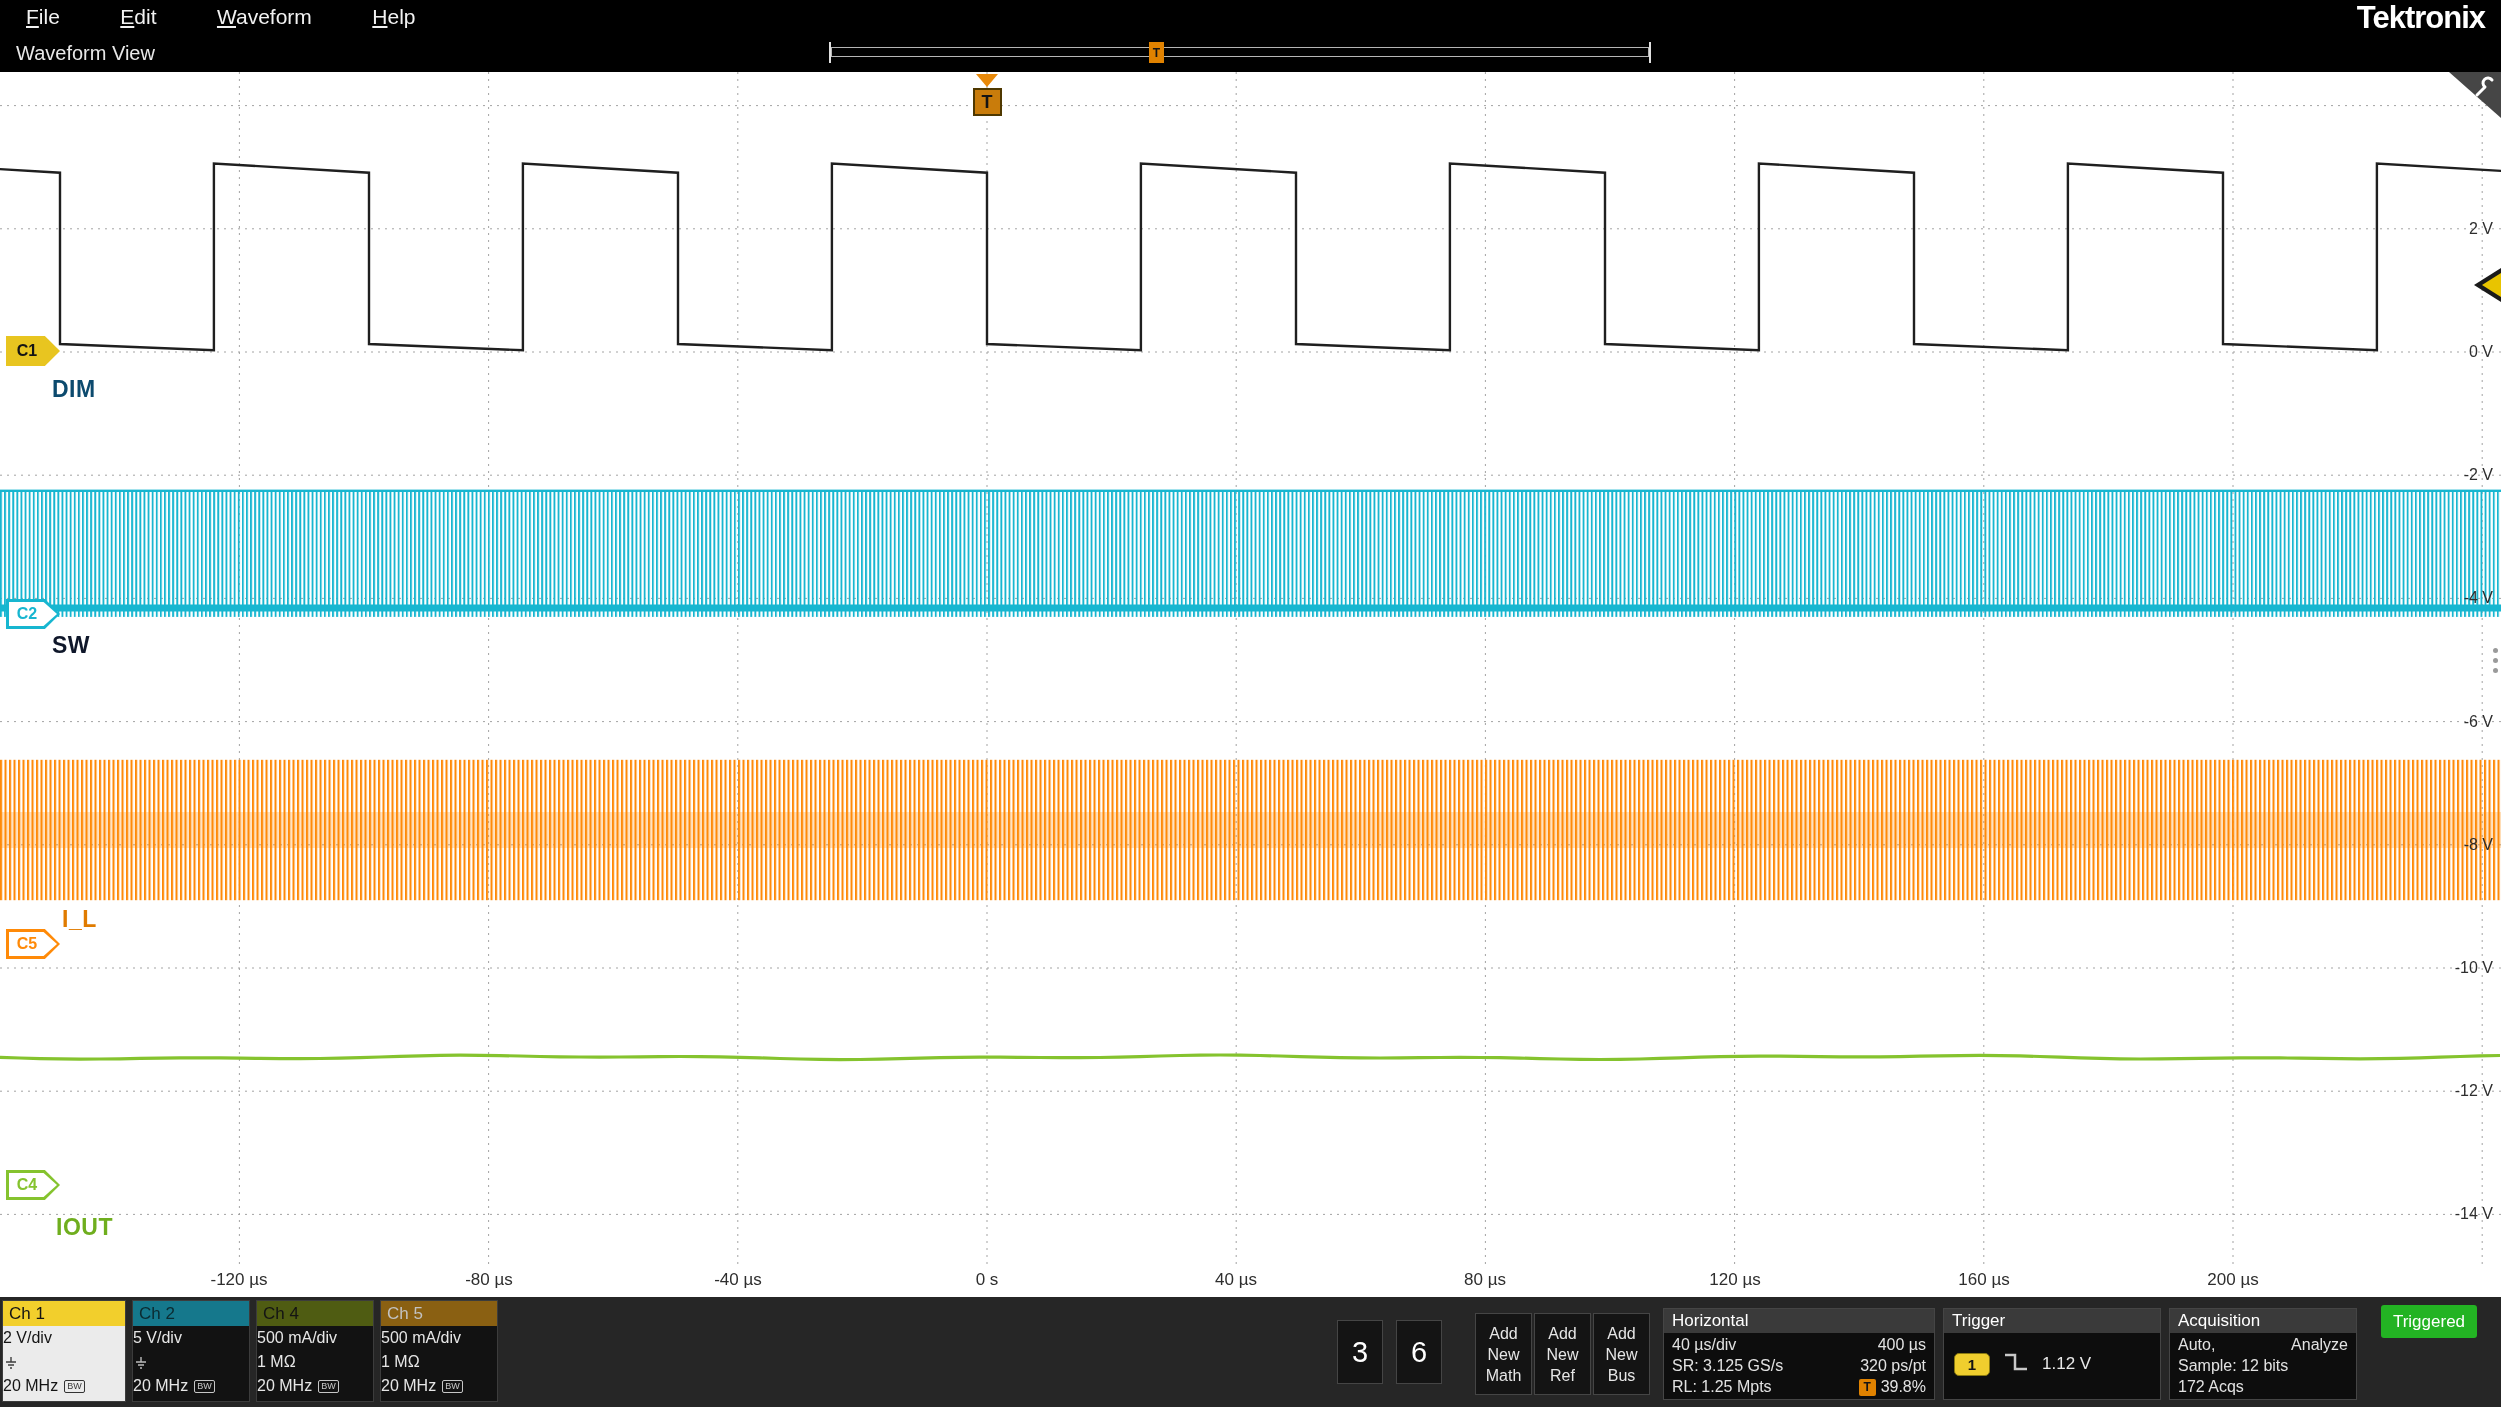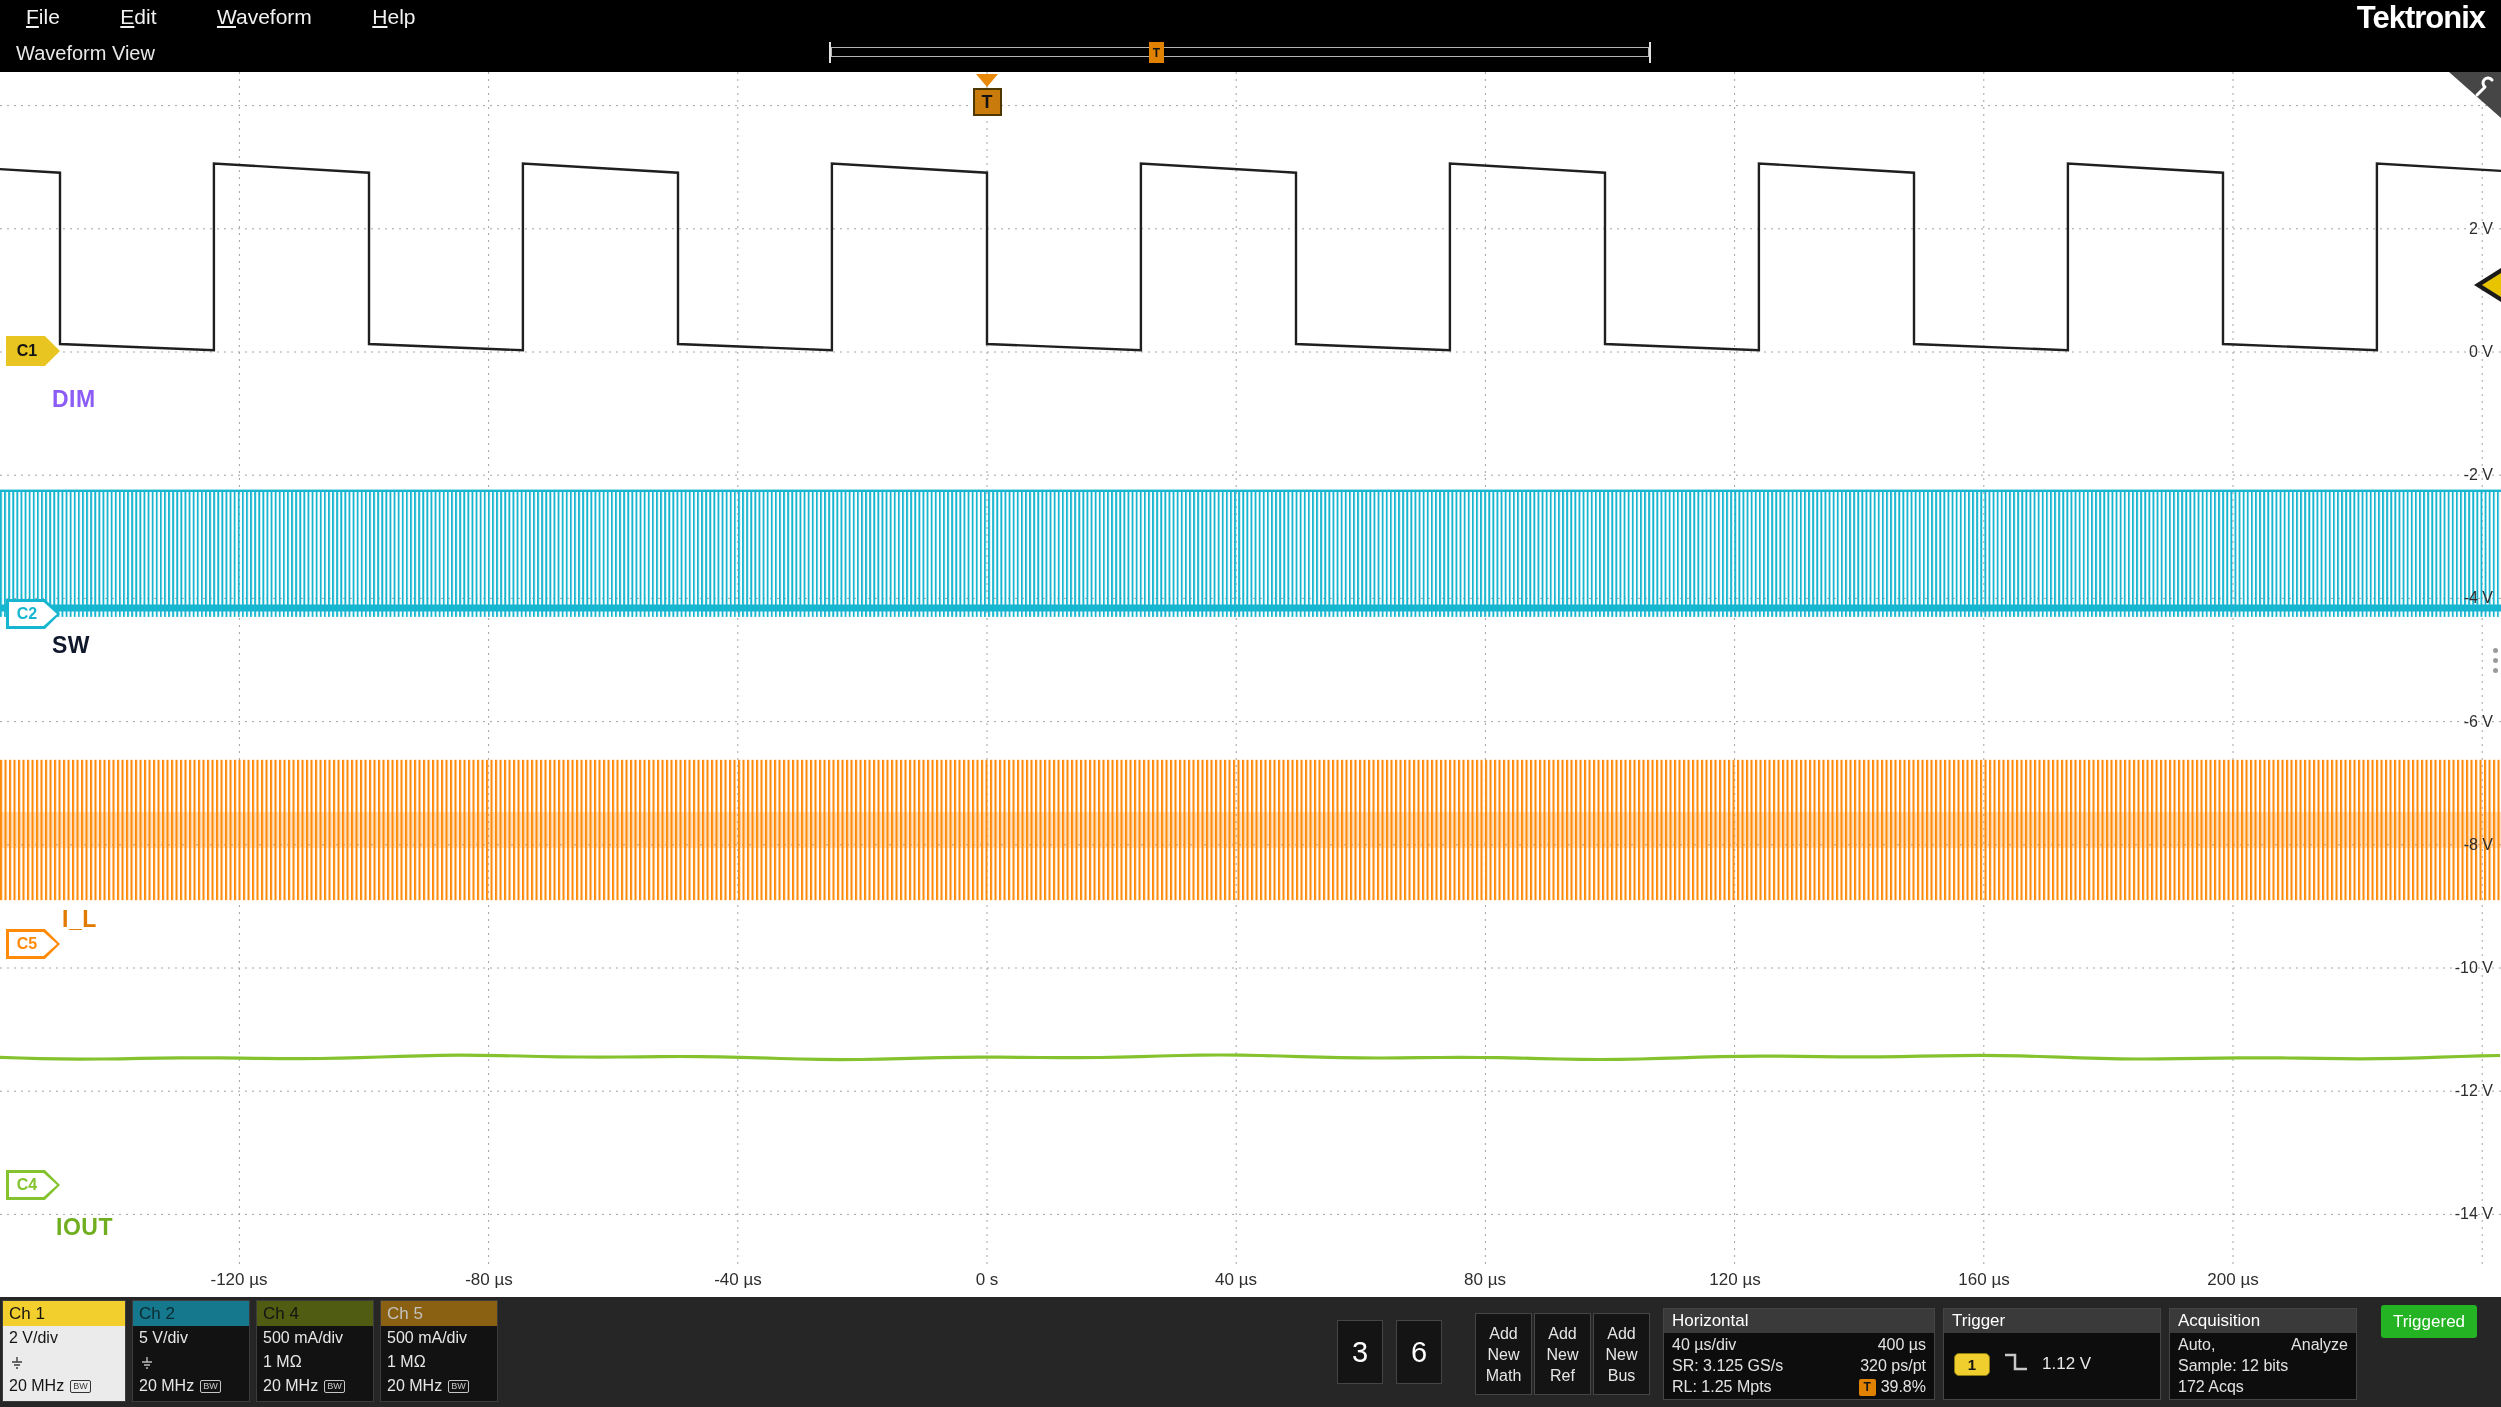--- a/index.html
+++ b/index.html
@@ -53,21 +53,21 @@
                 border-bottom:12px solid transparent;border-right:19px solid #e8c400}
 
   .grip{position:absolute;right:3px;top:576px;display:flex;flex-direction:column;gap:5px}
   .grip i{width:5px;height:5px;border-radius:50%;background:#9a9a9a}
 
   
   .statusbar{position:absolute;left:0;top:1297px;width:2501px;height:110px;background:#262626}
   .chblock{position:absolute;top:3px;height:102px;background:#121212;border:1px solid #3c3c3c;color:#e6e6e6;overflow:hidden}
   .chblock.light{background:#ebebeb;color:#141414}
   .chhead{height:25px;font-size:17px;padding:3px 0 0 6px}
-  .chrow{font-size:16px;padding-left:6px;height:24px;display:flex;align-items:center;gap:6px;white-space:nowrap}
+  .chrow{font-size:16px;padding-left:0;height:24px;display:flex;align-items:center;gap:6px;white-space:nowrap}
   .bwchip{font-size:9px;border:1px solid currentColor;border-radius:2px;padding:0 2px;line-height:11px;opacity:.85}
   .probe{opacity:.8}
 
   .minibadge{position:absolute;top:23px;width:46px;height:64px;background:#141414;border:1px solid #454545;color:#fff;
              font-size:29px;font-family:inherit;cursor:pointer}
   .addbtn{position:absolute;top:16px;width:57px;height:82px;background:#141414;border:1px solid #454545;color:#e6e6e6;
           font-size:16px;line-height:21px;text-align:center;padding:6px 9px;font-family:inherit;cursor:pointer}
 
   .panel{position:absolute;top:11px;height:92px;background:#0d0d0d;border:1px solid #454545;overflow:hidden}
   .phead{background:#3a3a3a;color:#fff;font-size:17px;height:24px;padding:2px 0 0 8px}
@@ -158,21 +158,21 @@
       <div class="tbg"></div>
         <div class="tin"></div>
       <span class="ttxt">C5</span>
     </div>
     <div class="wavetag hollow" style="top:1098px;--c:#85c32e">
       <div class="tbg"></div>
         <div class="tin"></div>
       <span class="ttxt">C4</span>
     </div>
 
-    <span class="wavelabel" style="left:52px;top:314px;color:#8b5cf6">DIM</span>
+    <span class="wavelabel" style="left:52px;top:304px;color:#0c4a6e">DIM</span>
     <span class="wavelabel" style="left:52px;top:560px;color:#0f172a">SW</span>
     <span class="wavelabel" style="left:62px;top:834px;color:#e07b00">I_L</span>
     <span class="wavelabel" style="left:56px;top:1142px;color:#6fae1e">IOUT</span>
 
     <div class="trigflag">
       <div class="trig-tri"></div>
       <div class="trig-box">T</div>
     </div>
 
     <div class="corner-tool">

